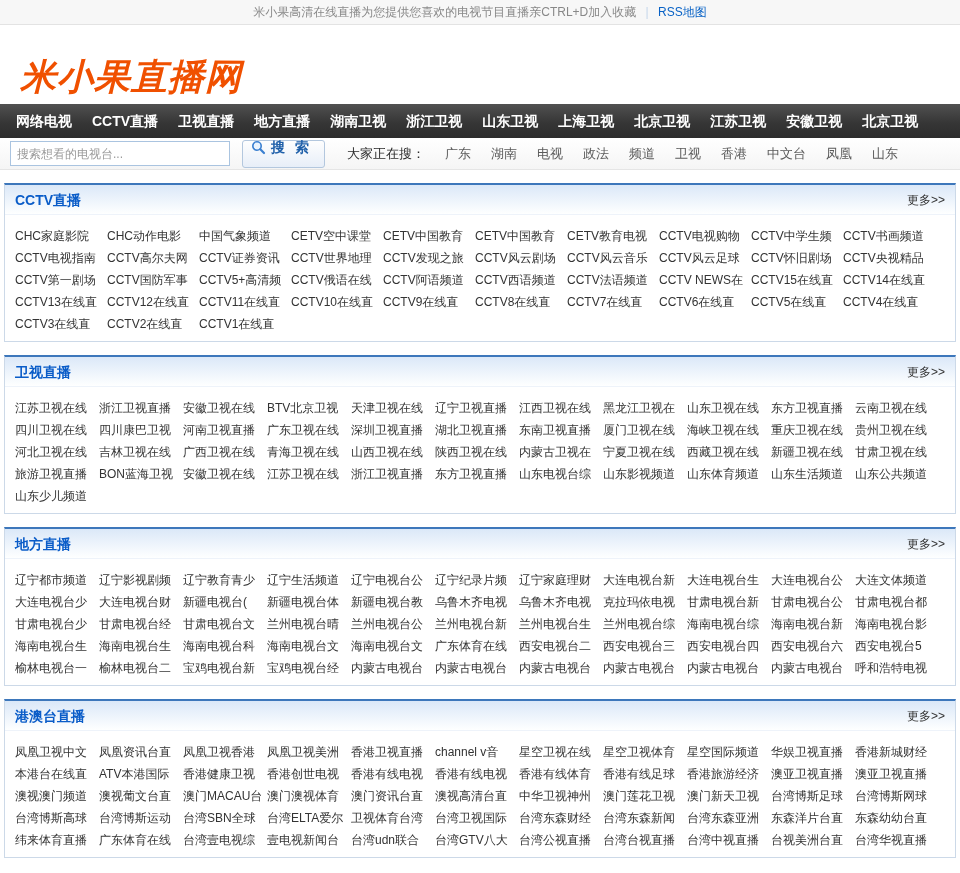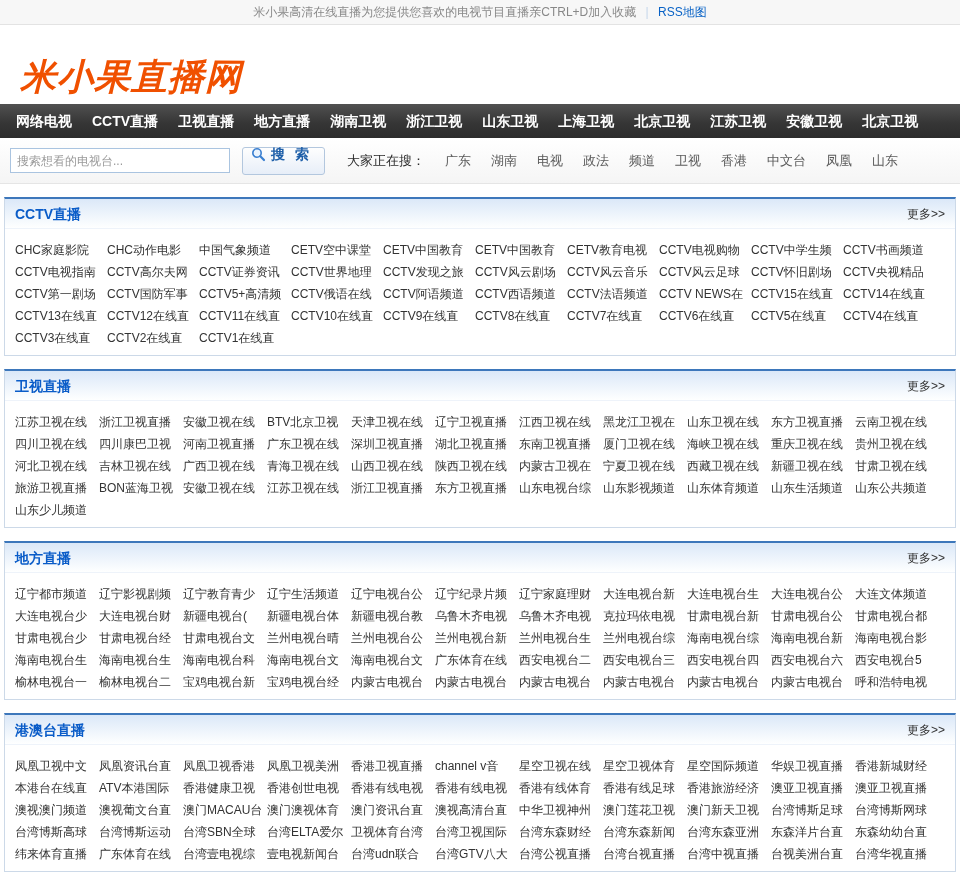--- a/index.html
+++ b/index.html
@@ -36,21 +36,21 @@
     background:linear-gradient(#515151,#363636 55%,#2c2c2c);
     padding-left:6px; white-space:nowrap; overflow:hidden;
   }
   .nav a{
     display:inline-block; padding:0 10px; color:#ffffff;
     font-size:14px; font-weight:bold;
   }
 
   
   .searchrow{
-    height:46px; background:linear-gradient(#ffffff,#f5f5f5);
+    height:32px; background:linear-gradient(#ffffff,#f5f5f5);
     border-bottom:1px solid #e5e5e5;
     display:flex; align-items:center; padding:0 10px;
   }
   .search-input{
     width:220px; height:25px; border:1px solid #aac4e0;
     padding:0 6px; font-size:12px; color:#555; outline:none;
     font-family:"Liberation Sans", sans-serif;
   }
   .search-input::placeholder{ color:#9a9a9a; }
   .search-btn{

